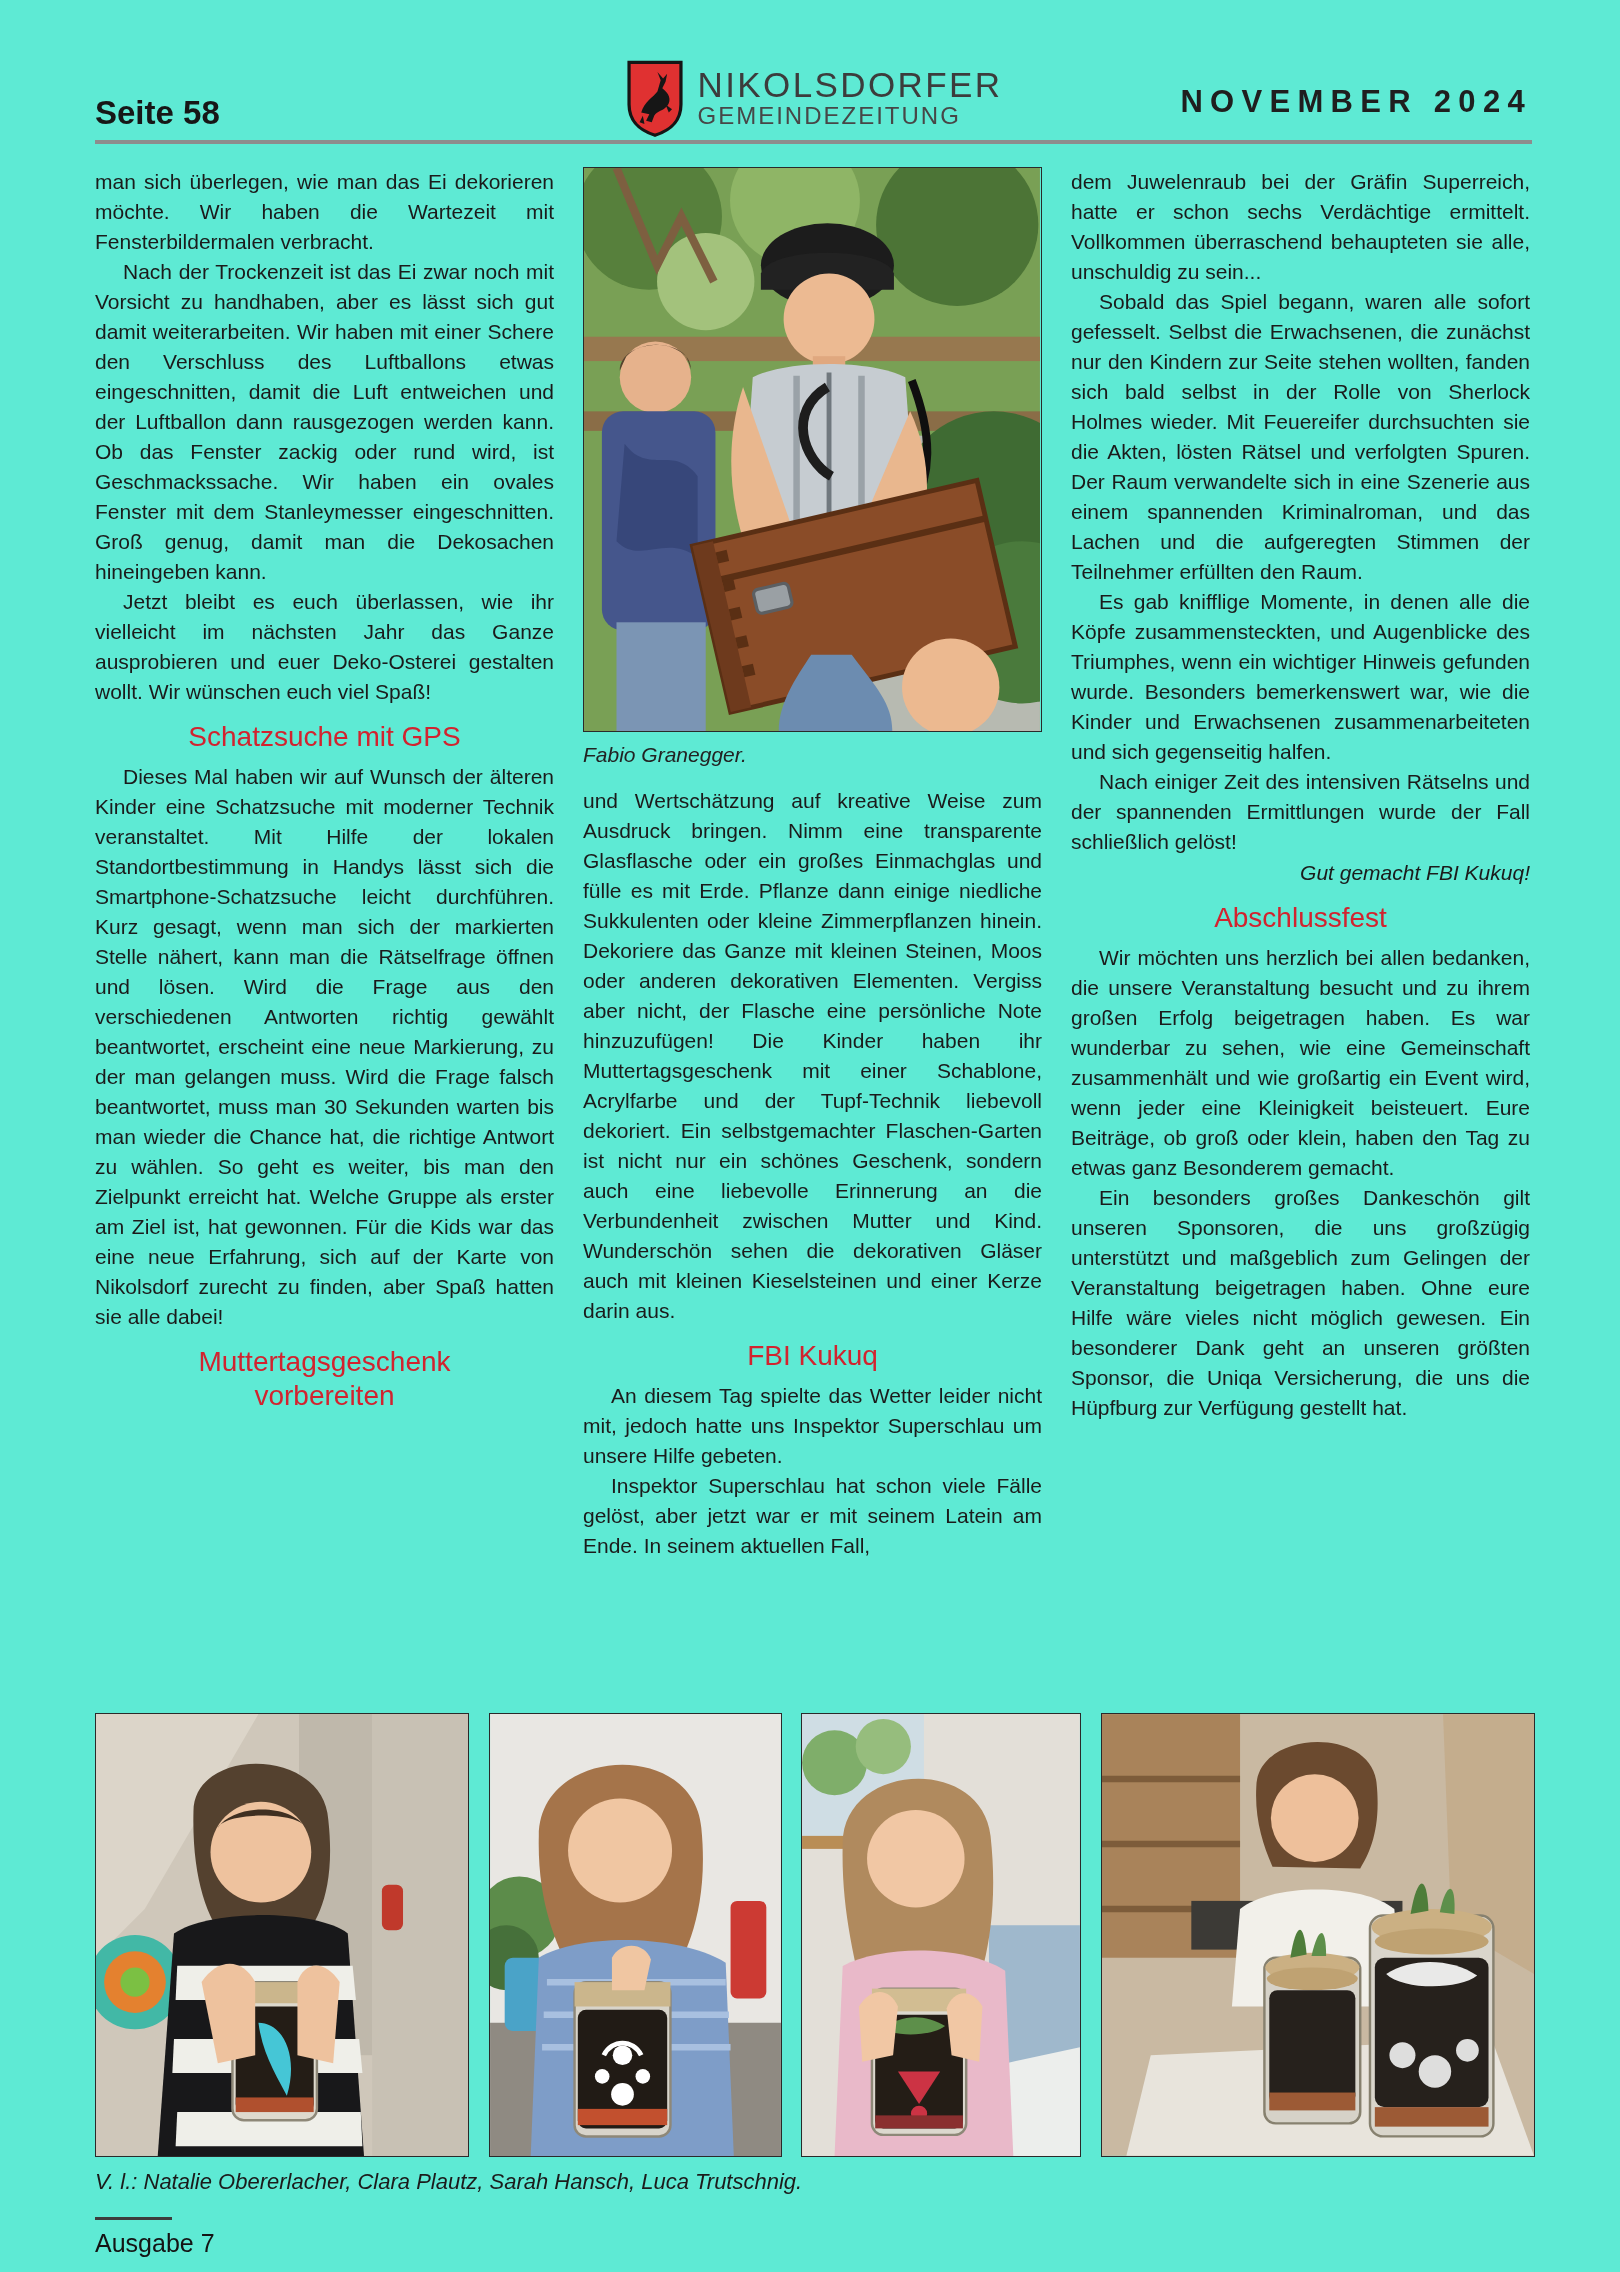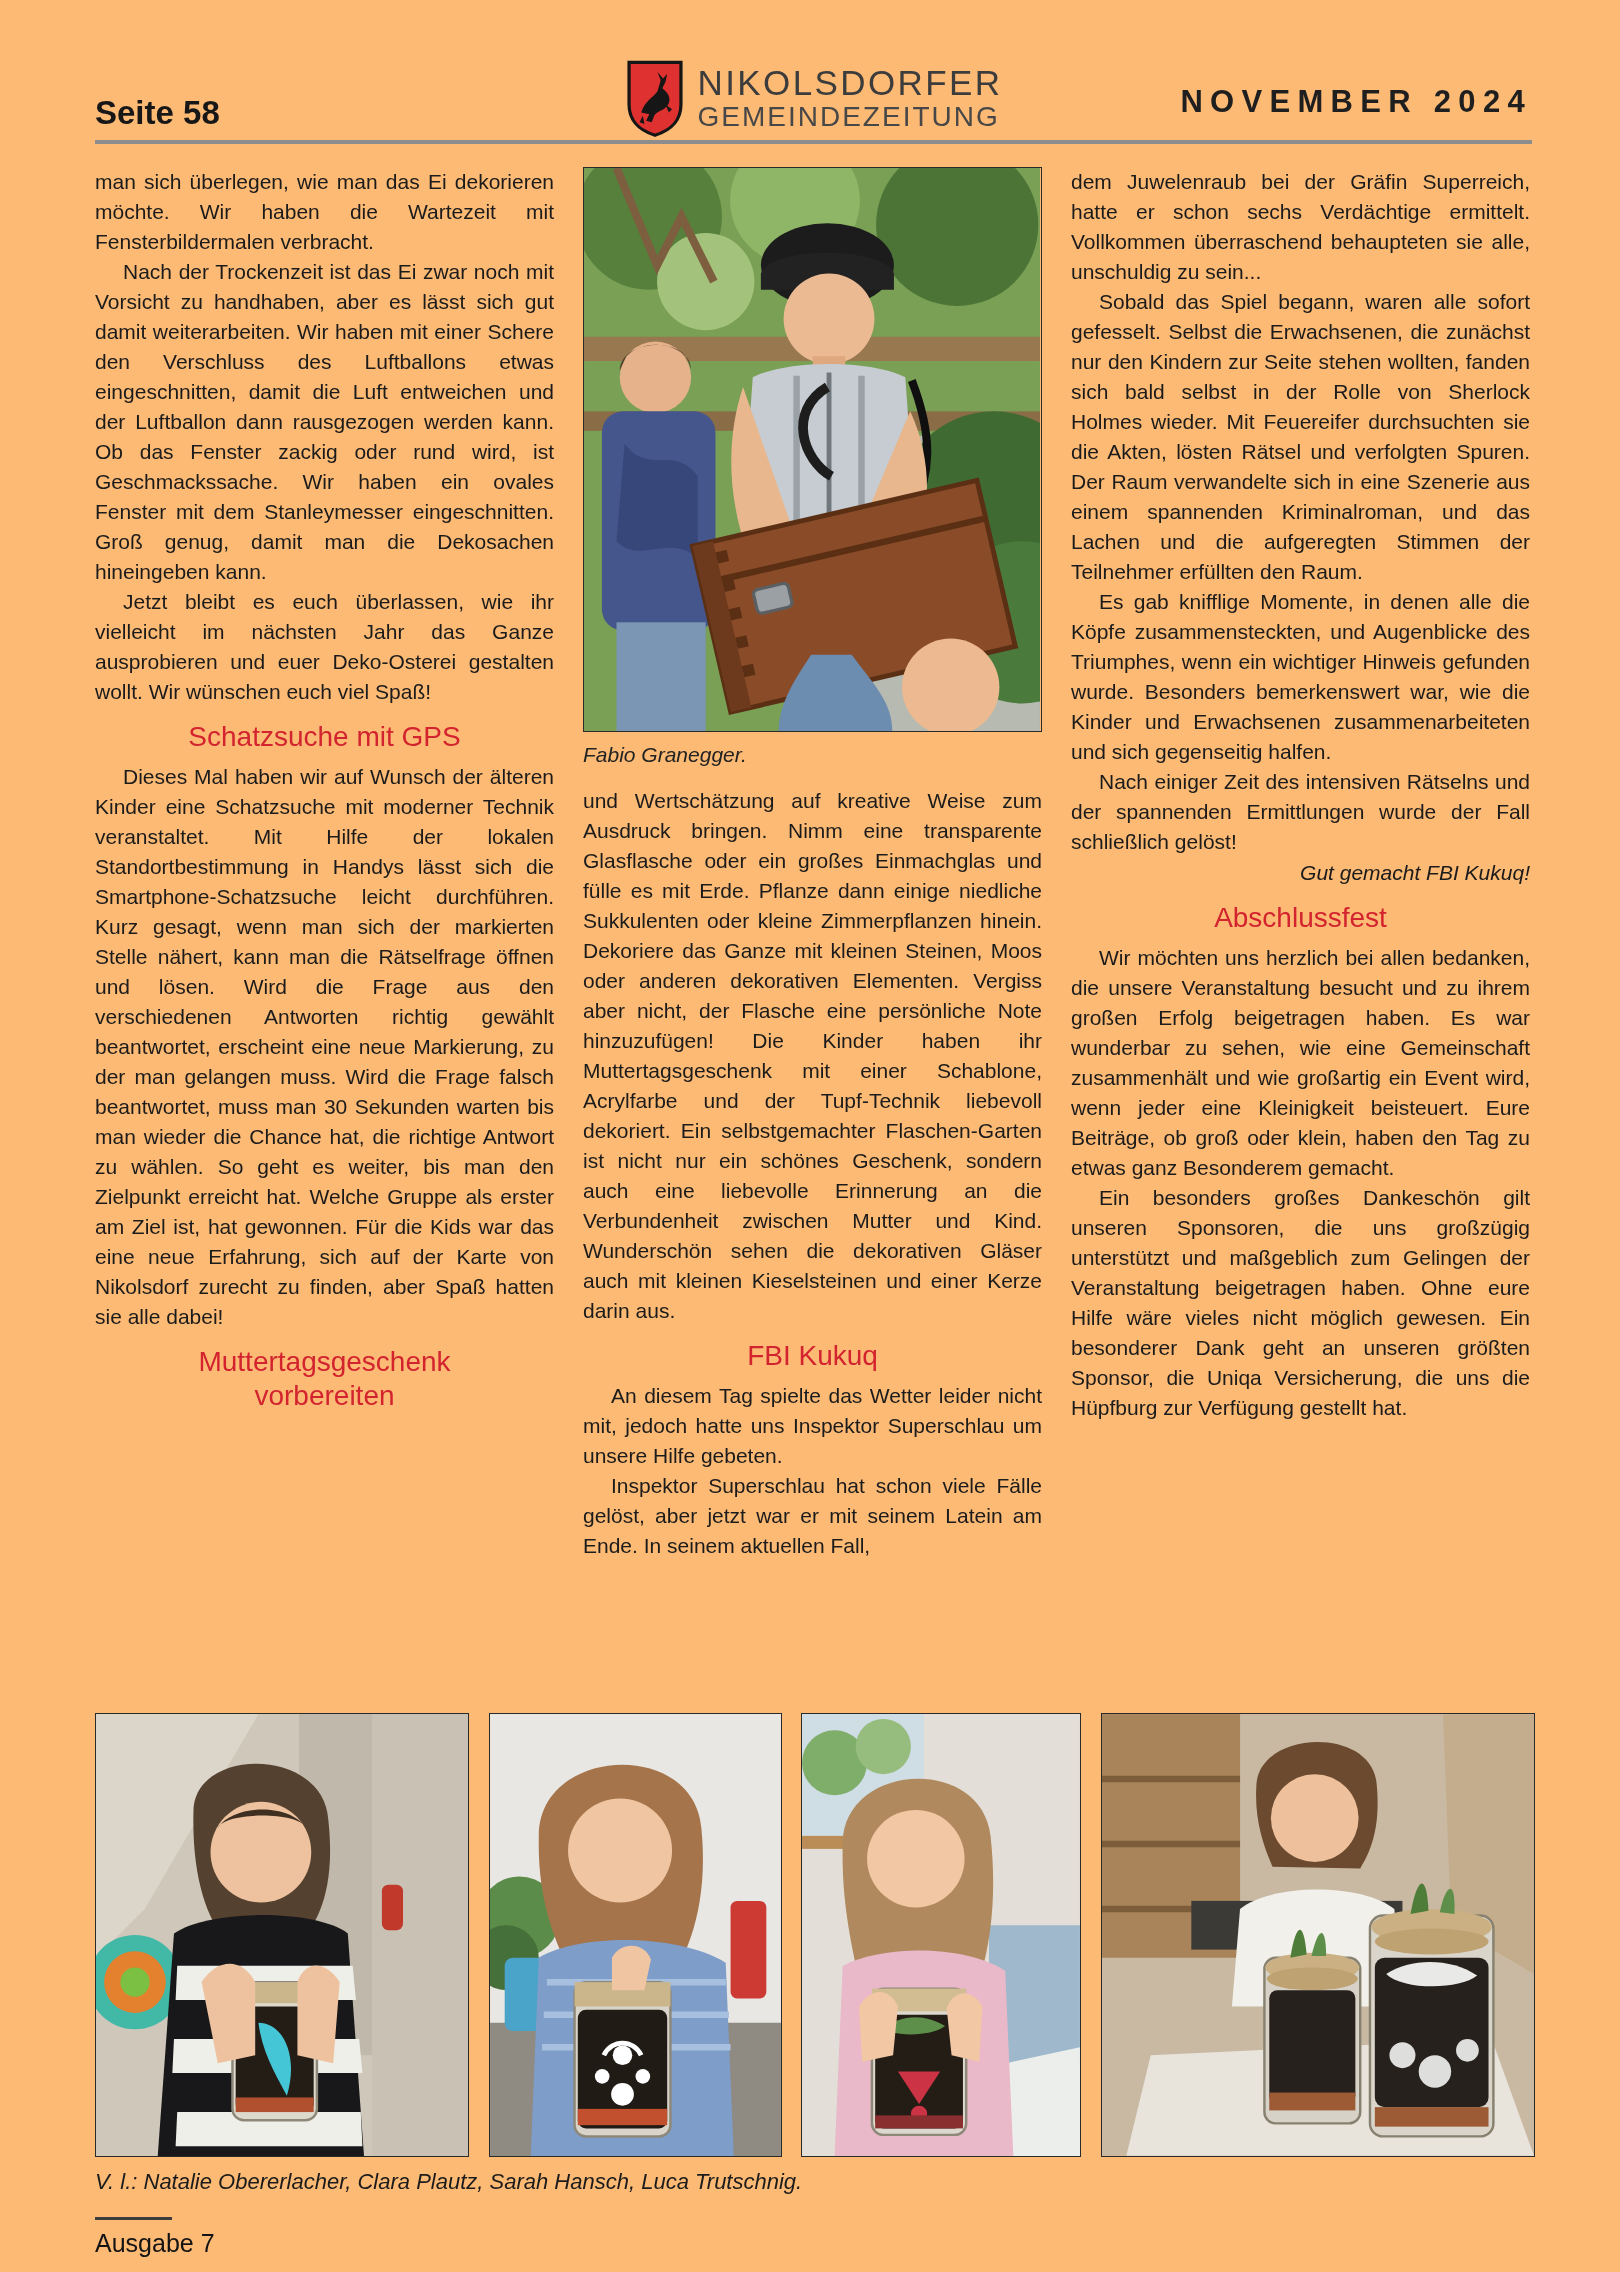--- a/index.html
+++ b/index.html
@@ -1,29 +1,29 @@
 <!DOCTYPE html>
 <html style="font-size:13px"><head>
 <meta charset="utf-8">
 <style>
   html,body{margin:0;padding:0;background:#e9e9e9;}
   .page{
     position:relative;width:1620px;height:2273px;margin:0 auto;
-    background:#fdba74;box-sizing:border-box;
+    background:#5eead4;box-sizing:border-box;
     padding:0 88px 0 95px;overflow:hidden;
     font-family:"Liberation Sans","DejaVu Sans",sans-serif;color:#1b1b1b;
   }
   
   .header{display:grid;grid-template-columns:1fr auto 1fr;align-items:end;height:140px;}
   .page-label{font-size:33px;font-weight:bold;color:#171717;padding-bottom:8px;}
   .masthead{display:flex;align-items:center;gap:13px;justify-self:center;padding-bottom:3px;}
   .crest{width:60px;height:78px;}
   .masthead-text{line-height:1.04;}
   .masthead-l1{font-size:35px;letter-spacing:2.4px;color:#3c3c3c;}
-  .masthead-l2{font-size:28px;letter-spacing:2px;color:#474747;}
+  .masthead-l2{font-size:24px;letter-spacing:2px;color:#474747;}
   .issue-date{justify-self:end;font-size:31px;font-weight:600;letter-spacing:7.3px;color:#1f1f1f;padding-bottom:20px;white-space:nowrap;}
   .head-rule{height:4px;background:#8d8d8d;}
   
   .columns{display:grid;grid-template-columns:459px 459px 459px;column-gap:29px;margin-top:23px;height:1523px;overflow:hidden;}
   .col{overflow:hidden;}
   p.body{font-size:21px;line-height:30px;text-align:justify;margin:0;}
   p.ind{text-indent:28px;}
   h2.red{font-size:28px;line-height:34px;font-weight:normal;text-align:center;margin:13px 0 8px 0;}
   h2.red.tight{margin-bottom:0;}
   h2.red.l2{margin-top:0;}

